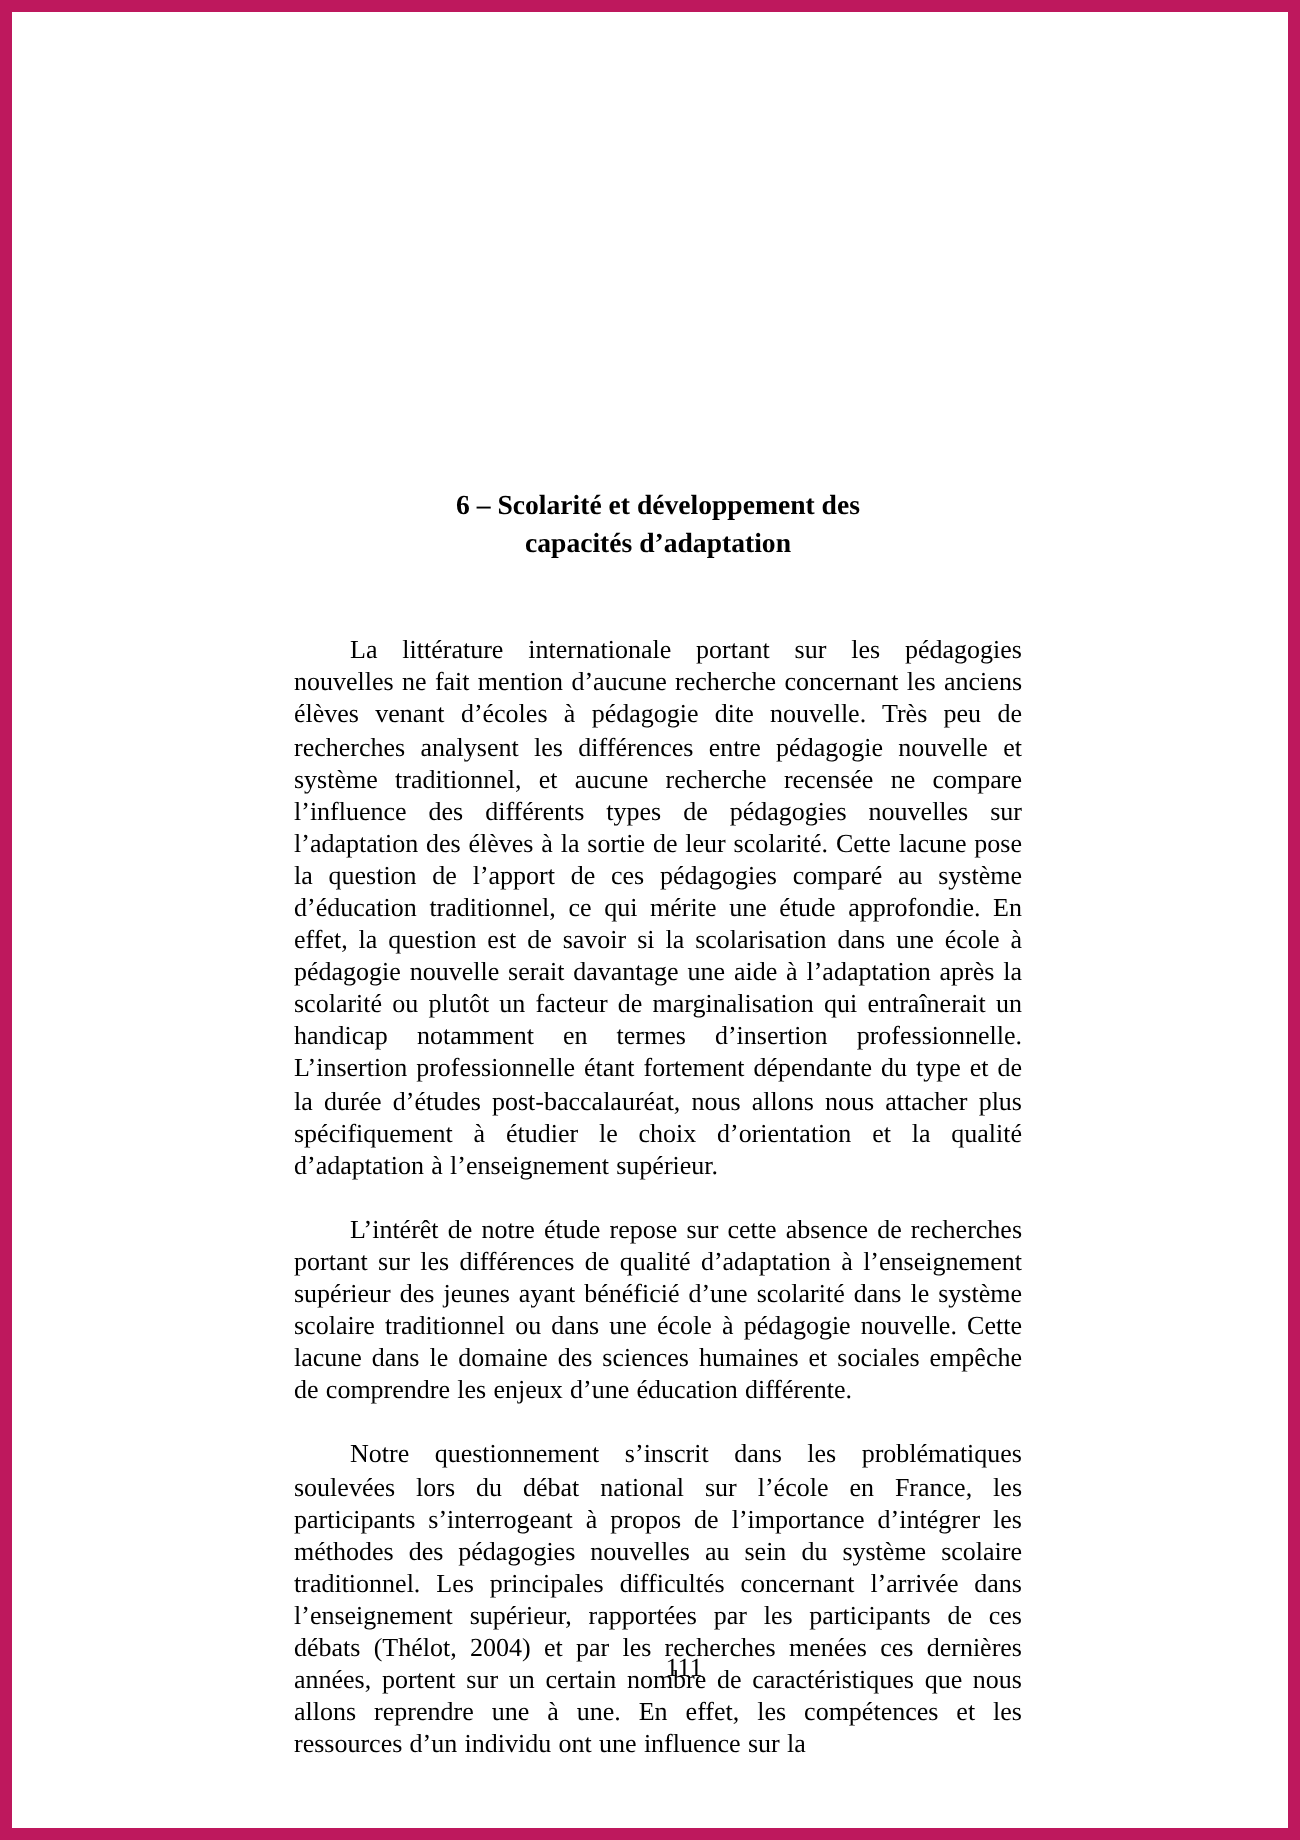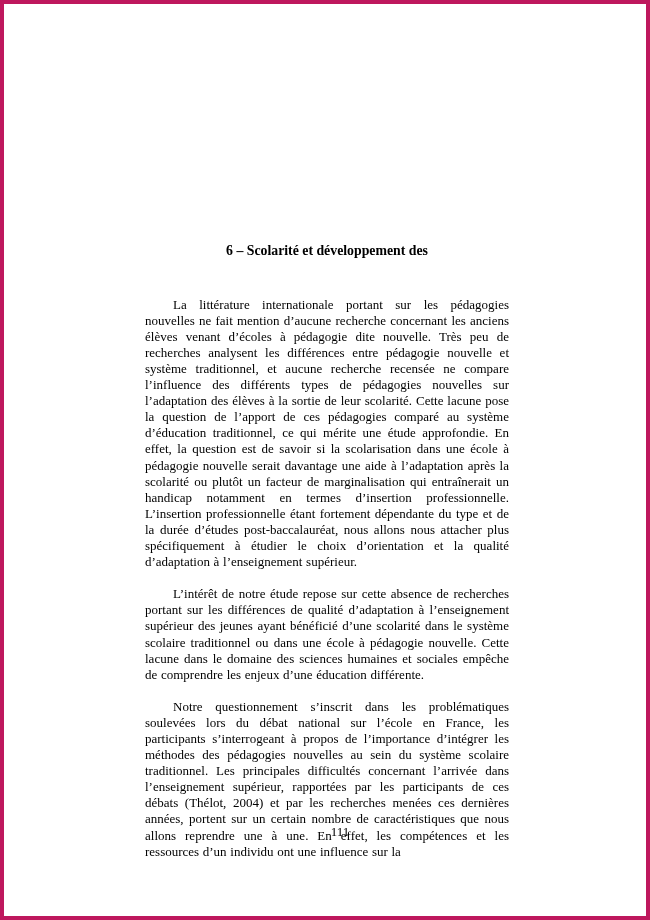--- a/index.html
+++ b/index.html
@@ -6,21 +6,21 @@
     margin: 0;
     padding: 0;
     background: #ffffff;
   }
   .page {
     position: relative;
     width: 650px;
     height: 920px;
     box-sizing: border-box;
     background: #ffffff;
-    border: 4px solid #be185d;
+    border: 6px solid #be185d;
     font-family: "Liberation Serif", serif;
     color: #000000;
     overflow: hidden;
   }
   .content {
     position: absolute;
     left: 125px;
     top: 238px;
     width: 396px;
   }
@@ -54,20 +54,21 @@
   }
 </style>
 </head>
 <body>
 
 <div class="page">
   <div class="content">
 
     <div class="title-block">
       <span class="title-line">6 – Scolarité et développement des</span>
+      <span class="title-line">capacités d’adaptation</span>
     </div>
 
     <div class="body-text">
       <p>La littérature internationale portant sur les pédagogies nouvelles ne fait mention d’aucune recherche concernant les anciens élèves venant d’écoles à pédagogie dite nouvelle. Très peu de recherches analysent les différences entre pédagogie nouvelle et système traditionnel, et aucune recherche recensée ne compare l’influence des différents types de pédagogies nouvelles sur l’adaptation des élèves à la sortie de leur scolarité. Cette lacune pose la question de l’apport de ces pédagogies comparé au système d’éducation traditionnel, ce qui mérite une étude approfondie. En effet, la question est de savoir si la scolarisation dans une école à pédagogie nouvelle serait davantage une aide à l’adaptation après la scolarité ou plutôt un facteur de marginalisation qui entraînerait un handicap notamment en termes d’insertion professionnelle. L’insertion professionnelle étant fortement dépendante du type et de la durée d’études post-baccalauréat, nous allons nous attacher plus spécifiquement à étudier le choix d’orientation et la qualité d’adaptation à l’enseignement supérieur.</p>
       <p>L’intérêt de notre étude repose sur cette absence de recherches portant sur les différences de qualité d’adaptation à l’enseignement supérieur des jeunes ayant bénéficié d’une scolarité dans le système scolaire traditionnel ou dans une école à pédagogie nouvelle. Cette lacune dans le domaine des sciences humaines et sociales empêche de comprendre les enjeux d’une éducation différente.</p>
       <p>Notre questionnement s’inscrit dans les problématiques soulevées lors du débat national sur l’école en France, les participants s’interrogeant à propos de l’importance d’intégrer les méthodes des pédagogies nouvelles au sein du système scolaire traditionnel. Les principales difficultés concernant l’arrivée dans l’enseignement supérieur, rapportées par les participants de ces débats (Thélot, 2004) et par les recherches menées ces dernières années, portent sur un certain nombre de caractéristiques que nous allons reprendre une à une. En effet, les compétences et les ressources d’un individu ont une influence sur la</p>
     </div>
 
   </div>
 

